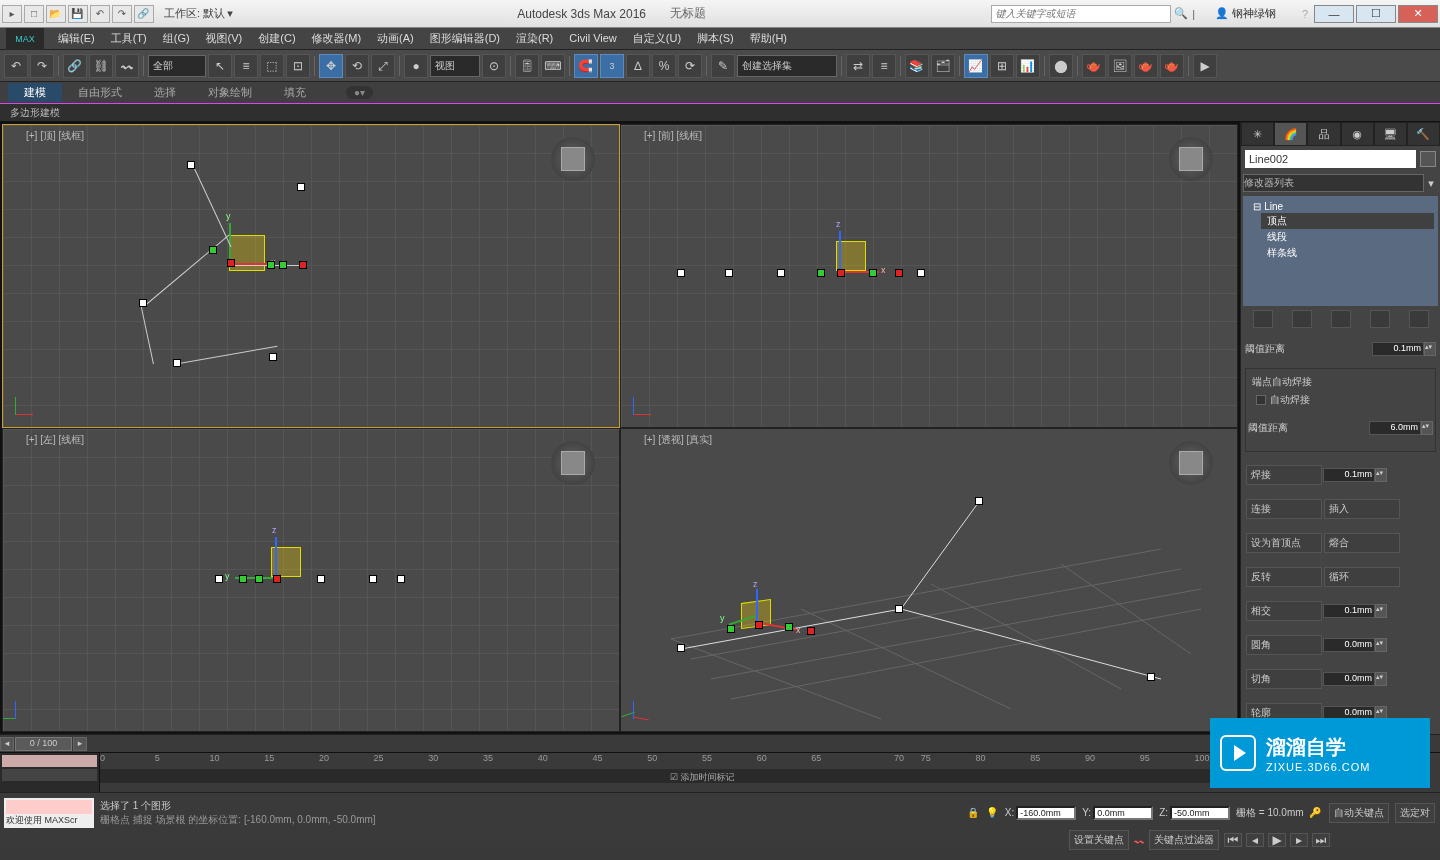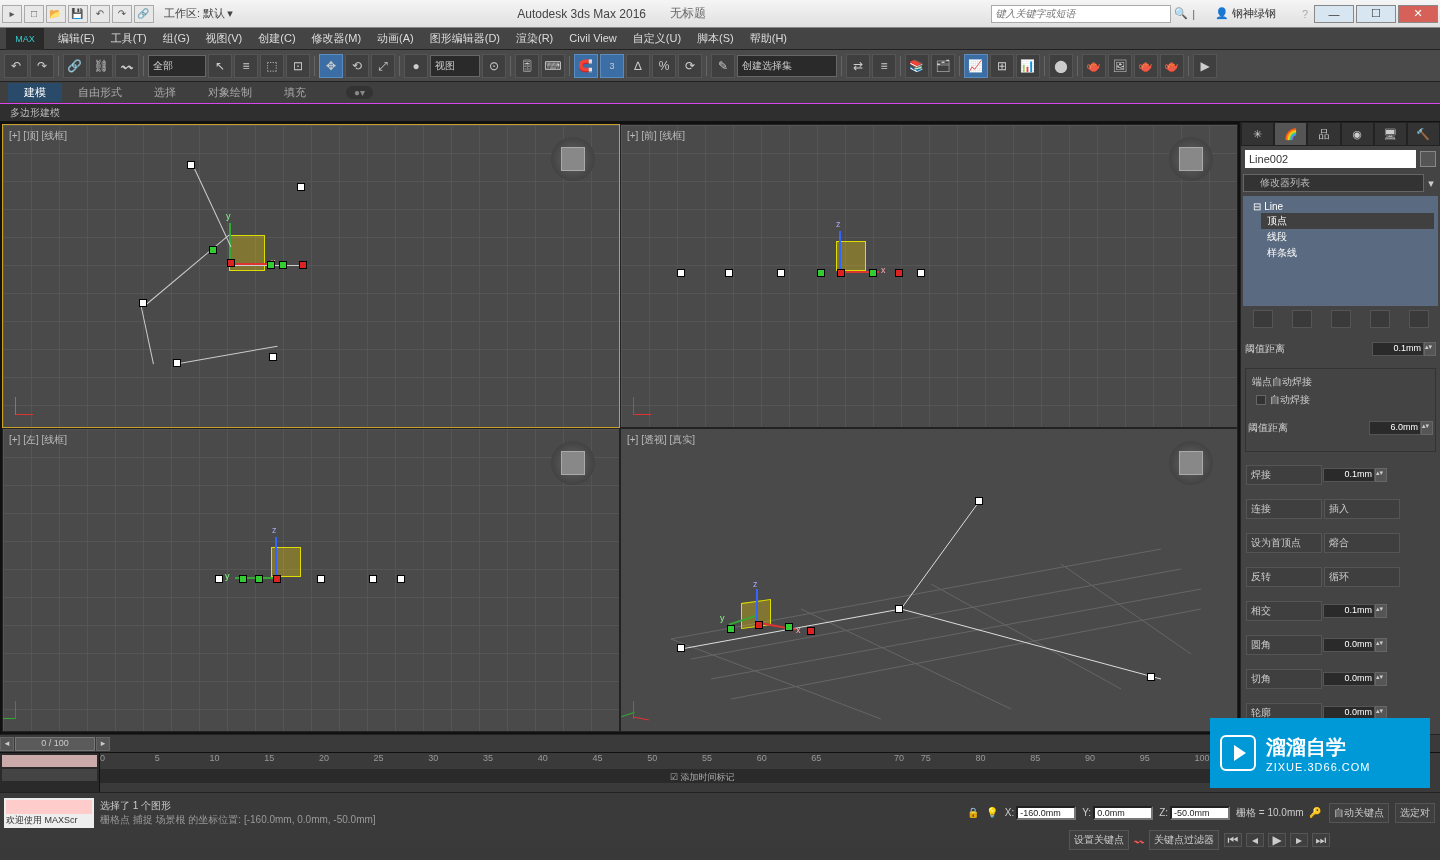--- a/index.html
+++ b/index.html
@@ -29,21 +29,21 @@
 .ribbon { height:22px; background:#3f3f3f; display:flex; align-items:center; padding:0 8px; gap:4px; border-bottom:1px solid #d946ef; }
 .ribbon .rtab { padding:2px 16px; color:#aaa; font-size:11px; }
 .ribbon .rtab.active { background:#2a4a6a; color:#fff; }
 .ribbon .pill { background:#333; border-radius:8px; padding:1px 8px; color:#888; font-size:10px; margin-left:20px; }
 .subribbon { height:18px; background:#2f2f2f; padding:0 10px; font-size:10px; color:#bbb; line-height:18px; border-bottom:1px solid #111; }
 
 .main { display:flex; height:612px; }
 .viewports { flex:1; display:grid; grid-template-columns:1fr 1fr; grid-template-rows:1fr 1fr; gap:0; background:#111; padding:2px; position:relative; }
 .vp { background:#4a4a4a; border:1px solid #222; position:relative; overflow:hidden; }
 .vp.active { border:1px solid #caa02a; }
-.vp-label { position:absolute; top:4px; left:6px; font-size:10px; color:#bbb; z-index:10; }
+.vp-label { position:absolute; top:4px; left:23px; font-size:10px; color:#bbb; z-index:10; }
 .vp-grid { position:absolute; inset:0; background-image:
   linear-gradient(#555 1px, transparent 1px),
   linear-gradient(90deg, #555 1px, transparent 1px);
   background-size:28px 28px; }
 .vp-grid.persp { background:none; }
 .vp-cube { position:absolute; top:12px; right:24px; width:44px; height:44px; background:radial-gradient(#666 0%, #333 100%); border-radius:50%; display:flex; align-items:center; justify-content:center; }
 .vp-cube::after { content:''; width:22px; height:22px; background:#888; border:1px solid #aaa; }
 .axis-gizmo { position:absolute; bottom:12px; left:12px; width:30px; height:30px; }
 .gizmo-center { position:absolute; }
 .gizmo-x { position:absolute; width:40px; height:2px; background:#d33; left:0; top:0; }
@@ -56,41 +56,41 @@
 .vertex.sel-g { background:#3c3; }
 .seg { position:absolute; background:#ccc; transform-origin:left center; height:1px; }
 
 .cmdpanel { width:200px; background:#444; display:flex; flex-direction:column; border-left:1px solid #222; }
 .cmd-tabs { display:flex; height:24px; background:#333; }
 .cmd-tab { flex:1; border:1px solid #222; display:flex; align-items:center; justify-content:center; }
 .cmd-tab.active { background:#555; }
 .cmd-name { height:18px; background:#fff; color:#333; padding:0 4px; font-size:11px; margin:2px; display:flex; align-items:center; }
 .cmd-color { width:16px; height:16px; background:#555; border:1px solid #888; margin:2px; }
 .cmd-row { display:flex; align-items:center; margin:2px; }
-.cmd-drop { flex:1; height:18px; background:#333; border:1px solid #666; color:#bbb; padding:0 16px; font-size:10px; display:flex; align-items:center; }
+.cmd-drop { flex:1; height:18px; background:#333; border:1px solid #666; color:#bbb; padding:0 0; font-size:10px; display:flex; align-items:center; }
 .cmd-tree { background:#5a6a80; margin:2px; padding:4px; font-size:10px; color:#fff; height:110px; }
 .cmd-tree .item { padding:1px 6px; }
 .cmd-tree .item.sel { background:#404040; }
 .cmd-btnrow { display:flex; justify-content:space-around; padding:2px; }
 .cmd-btnrow .sb { width:20px; height:18px; background:#3a3a3a; border:1px solid #555; }
 .cmd-scroll { flex:1; overflow:hidden; background:#444; padding:0 4px; }
 .cmd-section { border:1px solid #333; margin:2px 0; padding:4px 2px; }
 .spinner { display:flex; align-items:center; margin:12px 0; }
 .spinner .lbl { flex:1; font-size:10px; color:#ccc; }
 .spinner .val { width:52px; height:14px; background:#2a2a2a; border:1px solid #555; color:#fff; font-size:9px; padding:0 2px; text-align:right; }
 .spinner .arr { width:12px; height:14px; background:#555; border:1px solid #666; font-size:7px; color:#ccc; }
 .btn2 { display:inline-block; padding:2px 4px; background:#3f3f3f; border:1px solid #555; font-size:10px; color:#ccc; margin:1px; }
 .btn2.w { width:76px; }
 .checkbox { display:flex; align-items:center; gap:4px; font-size:10px; color:#ccc; padding:2px 8px; }
 .checkbox .cb { width:10px; height:10px; background:#333; border:1px solid #666; }
 .legend { font-size:10px; color:#ccc; padding:2px 4px; }
 
 .timeslider { height:18px; background:#3a3a3a; display:flex; align-items:center; border-top:1px solid #222; }
 .ts-btn { width:14px; height:14px; background:#555; border:1px solid #666; color:#ccc; font-size:9px; text-align:center; }
-.ts-thumb { width:80px; height:14px; background:#5a5a5a; border:1px solid #777; font-size:9px; color:#ccc; text-align:center; margin:0 1px; }
+.ts-thumb { width:57px; height:14px; background:#5a5a5a; border:1px solid #777; font-size:9px; color:#ccc; text-align:center; margin:0 1px; }
 .trackbar { height:40px; background:#333; display:flex; border-top:1px solid #111; position:relative; }
 .track-mini { width:100px; background:#2a2a2a; border-right:1px solid #111; }
 .track-ruler { flex:1; position:relative; background:#3a3a3a; }
 .track-tick { position:absolute; top:0; font-size:9px; color:#999; }
 .track-line { position:absolute; top:16px; left:0; right:0; height:14px; background:#2a2a2a; }
 
 .statusbar { height:40px; background:#3a3a3a; display:flex; align-items:center; gap:6px; padding:0 4px; border-top:1px solid #222; font-size:10px; color:#ccc; }
 .status-mini { width:90px; height:30px; background:#eee; color:#333; font-size:9px; padding:2px; }
 .coord { display:flex; align-items:center; gap:2px; }
 .coord .cv { width:60px; height:14px; background:#fff; color:#222; font-size:9px; padding:0 2px; }

